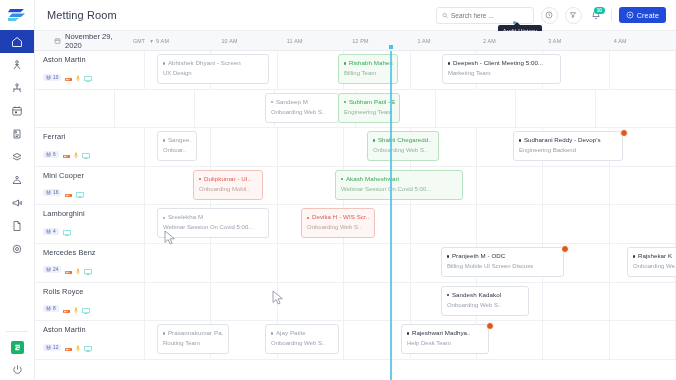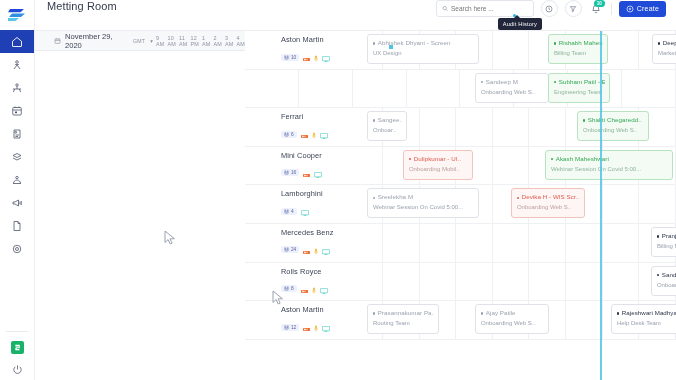--- a/index.html
+++ b/index.html
@@ -33,21 +33,21 @@
   
   .right{flex:1;display:flex;flex-direction:column;min-width:0;}
 
   .topbar{
     height:26px;border-bottom:1px solid #eceef2;display:flex;align-items:center;
     padding-left:12px;background:#fff;flex:0 0 26px;
   }
   .topbar-title{font-size:8.5px;color:#4e5668;letter-spacing:.1px;}
 
   .subbar{
-    height:30px;background:#fff;display:flex;align-items:flex-start;
+    height:30px;background:#fff;display:flex;align-items:center;
     padding:0 10px 0 12px;flex:0 0 30px;position:relative;
   }
   .page-title{font-size:11px;color:#343b4c;font-weight:400;letter-spacing:.1px;}
   .subbar-right{margin-left:auto;display:flex;align-items:center;gap:7px;position:relative;}
 
   .search{
     width:86px;height:15px;border:1px solid #e3e6ec;border-radius:3px;
     display:flex;align-items:center;gap:3px;padding:0 5px;background:#fff;
   }
   .search input{
@@ -73,41 +73,40 @@
     position:absolute;top:18px;left:62px;background:#21263b;color:#fff;
     font-size:5.6px;padding:3px 5px;border-radius:2px;white-space:nowrap;letter-spacing:.2px;
   }
   .tooltip:before{
     content:"";position:absolute;top:-3px;left:16px;border-left:3px solid transparent;
     border-right:3px solid transparent;border-bottom:3px solid #21263b;
   }
   .tip-dot{position:absolute;top:14px;left:77px;width:3px;height:3px;border-radius:50%;background:#29b6e8;}
 
   
-  .sched{flex:1;display:flex;flex-direction:row;min-height:0;border-top:1px solid #eceef2;}
+  .sched{flex:1;display:flex;flex-direction:column;min-height:0;border-top:1px solid #eceef2;}
   .sched-head{
     height:19px;background:#f7f8fa;border-bottom:1px solid #e9ebf0;
     display:flex;align-items:center;flex:0 0 19px;position:relative;
   }
   .date-cell{
     width:110px;flex:0 0 110px;display:flex;align-items:center;gap:4px;padding-left:8px;
     font-size:7.6px;color:#3c4457;
   }
   .gmt{font-size:5.2px;color:#8b93a3;margin-left:6px;letter-spacing:.2px;}
   .time-track{flex:1;display:flex;position:relative;height:19px;}
   .time-cell{flex:1;font-size:5.4px;color:#8b93a3;display:flex;align-items:center;justify-content:flex-start;padding-left:3px;letter-spacing:.2px;}
 
   .grid-wrap{flex:1;position:relative;overflow:hidden;}
   .row{
     display:flex;border-bottom:1px solid #eef0f4;height:37.6px;position:relative;
   }
   .room{
     width:110px;flex:0 0 110px;padding:4px 0 0 8px;box-sizing:border-box;position:relative;
     border-right:1px solid #eef0f4;
-    margin-left:28px;
   }
   .room-name{font-size:7.4px;color:#3b4355;letter-spacing:.1px;}
   .room-meta{display:flex;align-items:center;gap:4px;margin-top:4px;}
   .cap{
     display:flex;align-items:center;gap:2px;background:#eef1fb;border-radius:2px;padding:1px 3px;
     color:#5566a8;font-size:4.8px;
   }
   .lane{flex:1;position:relative;display:flex;}
   .lane-cell{flex:1;border-right:1px solid #eef0f4;}
 

